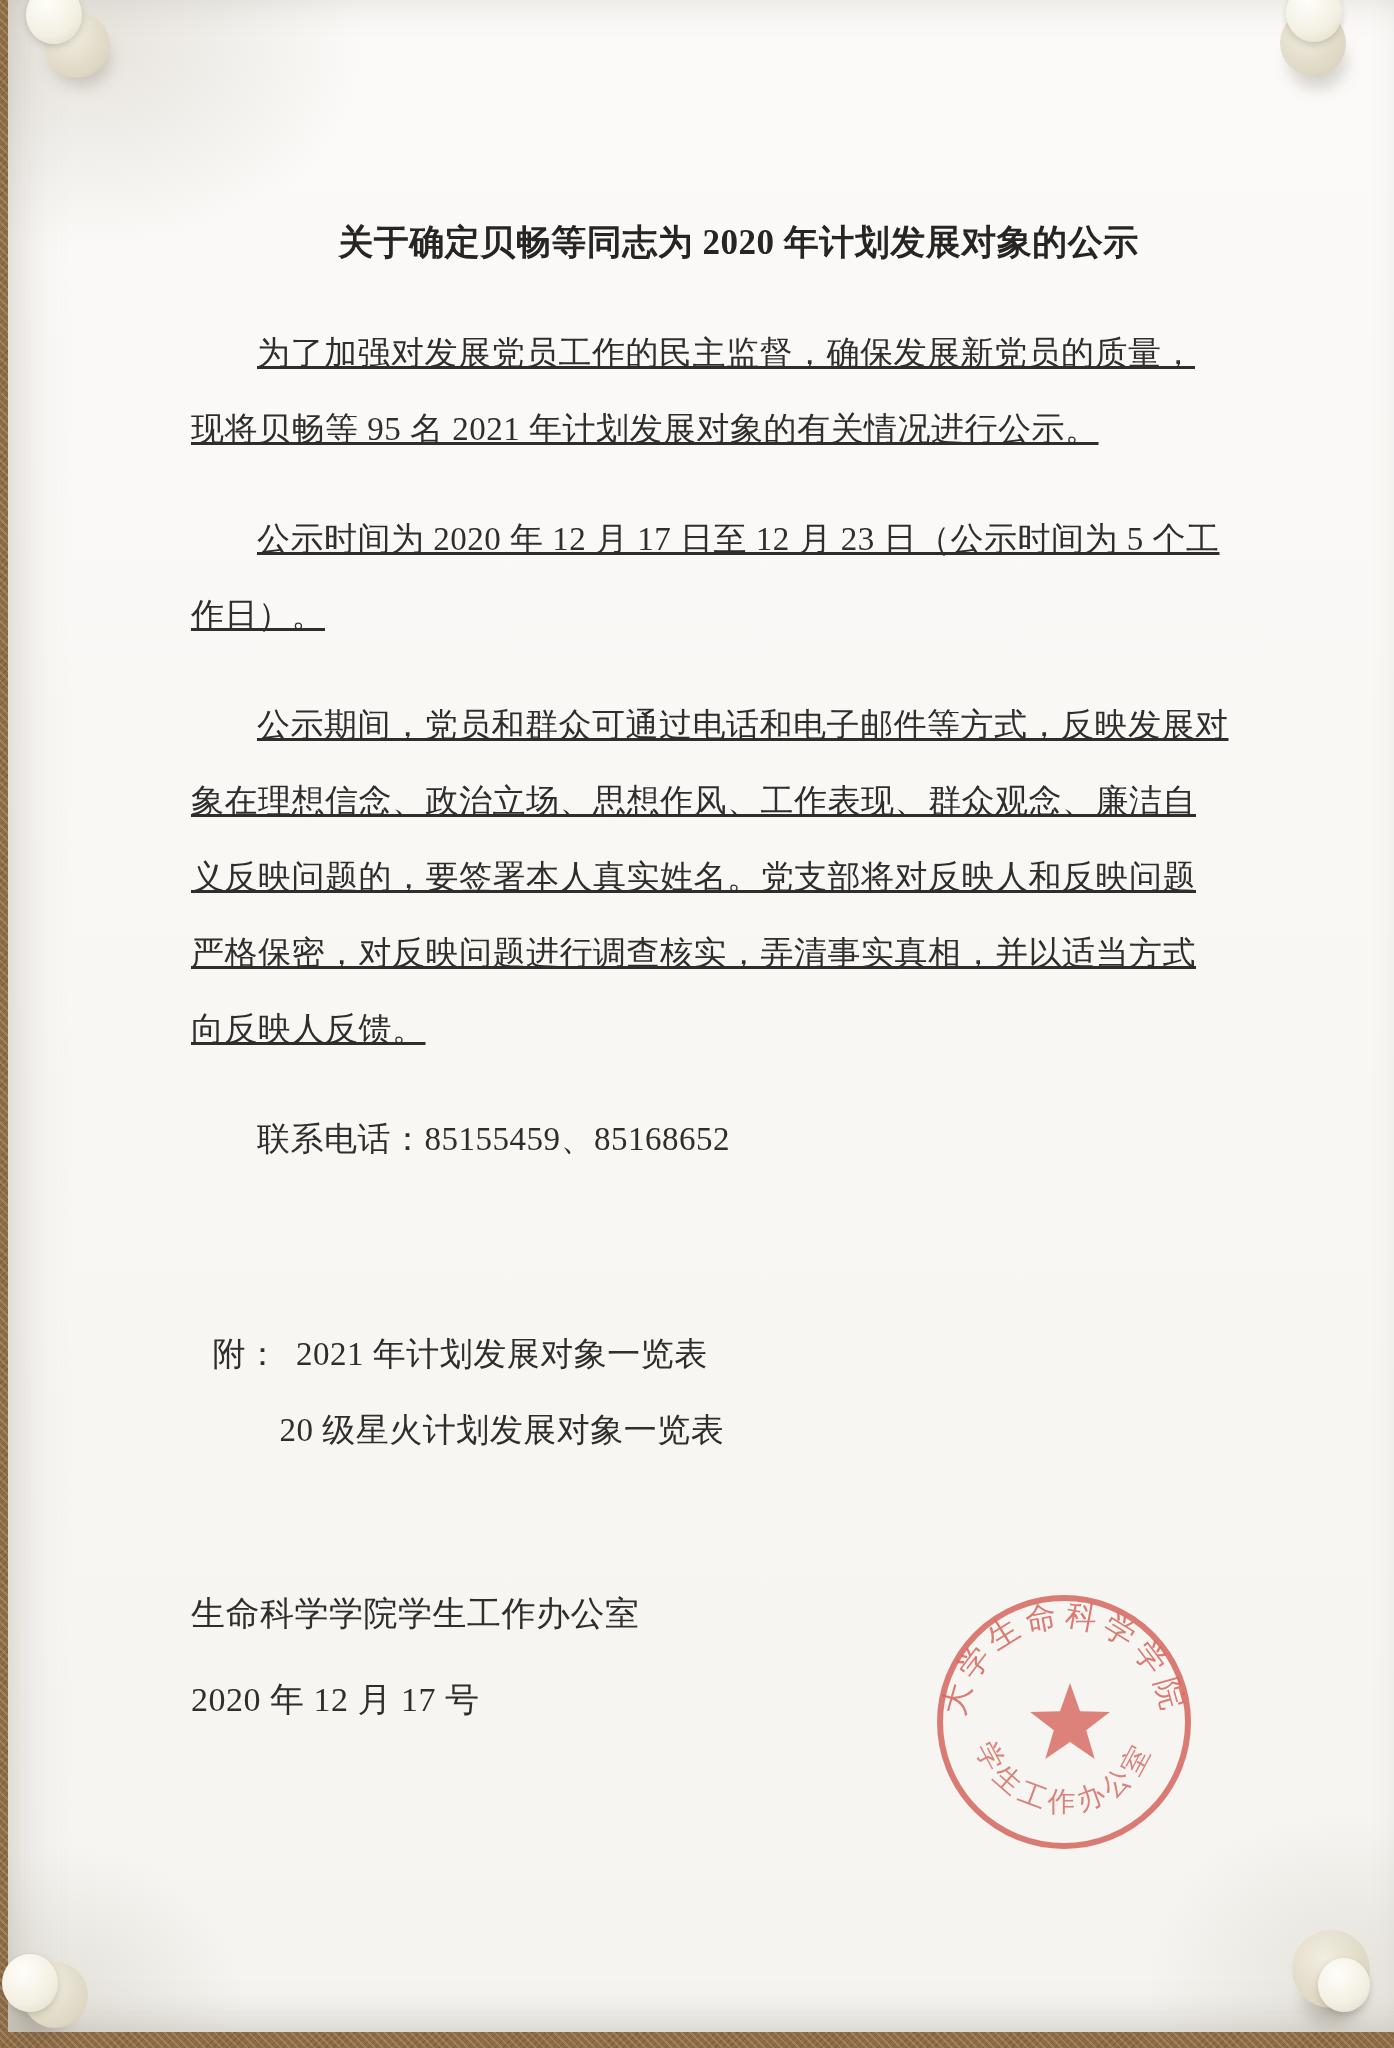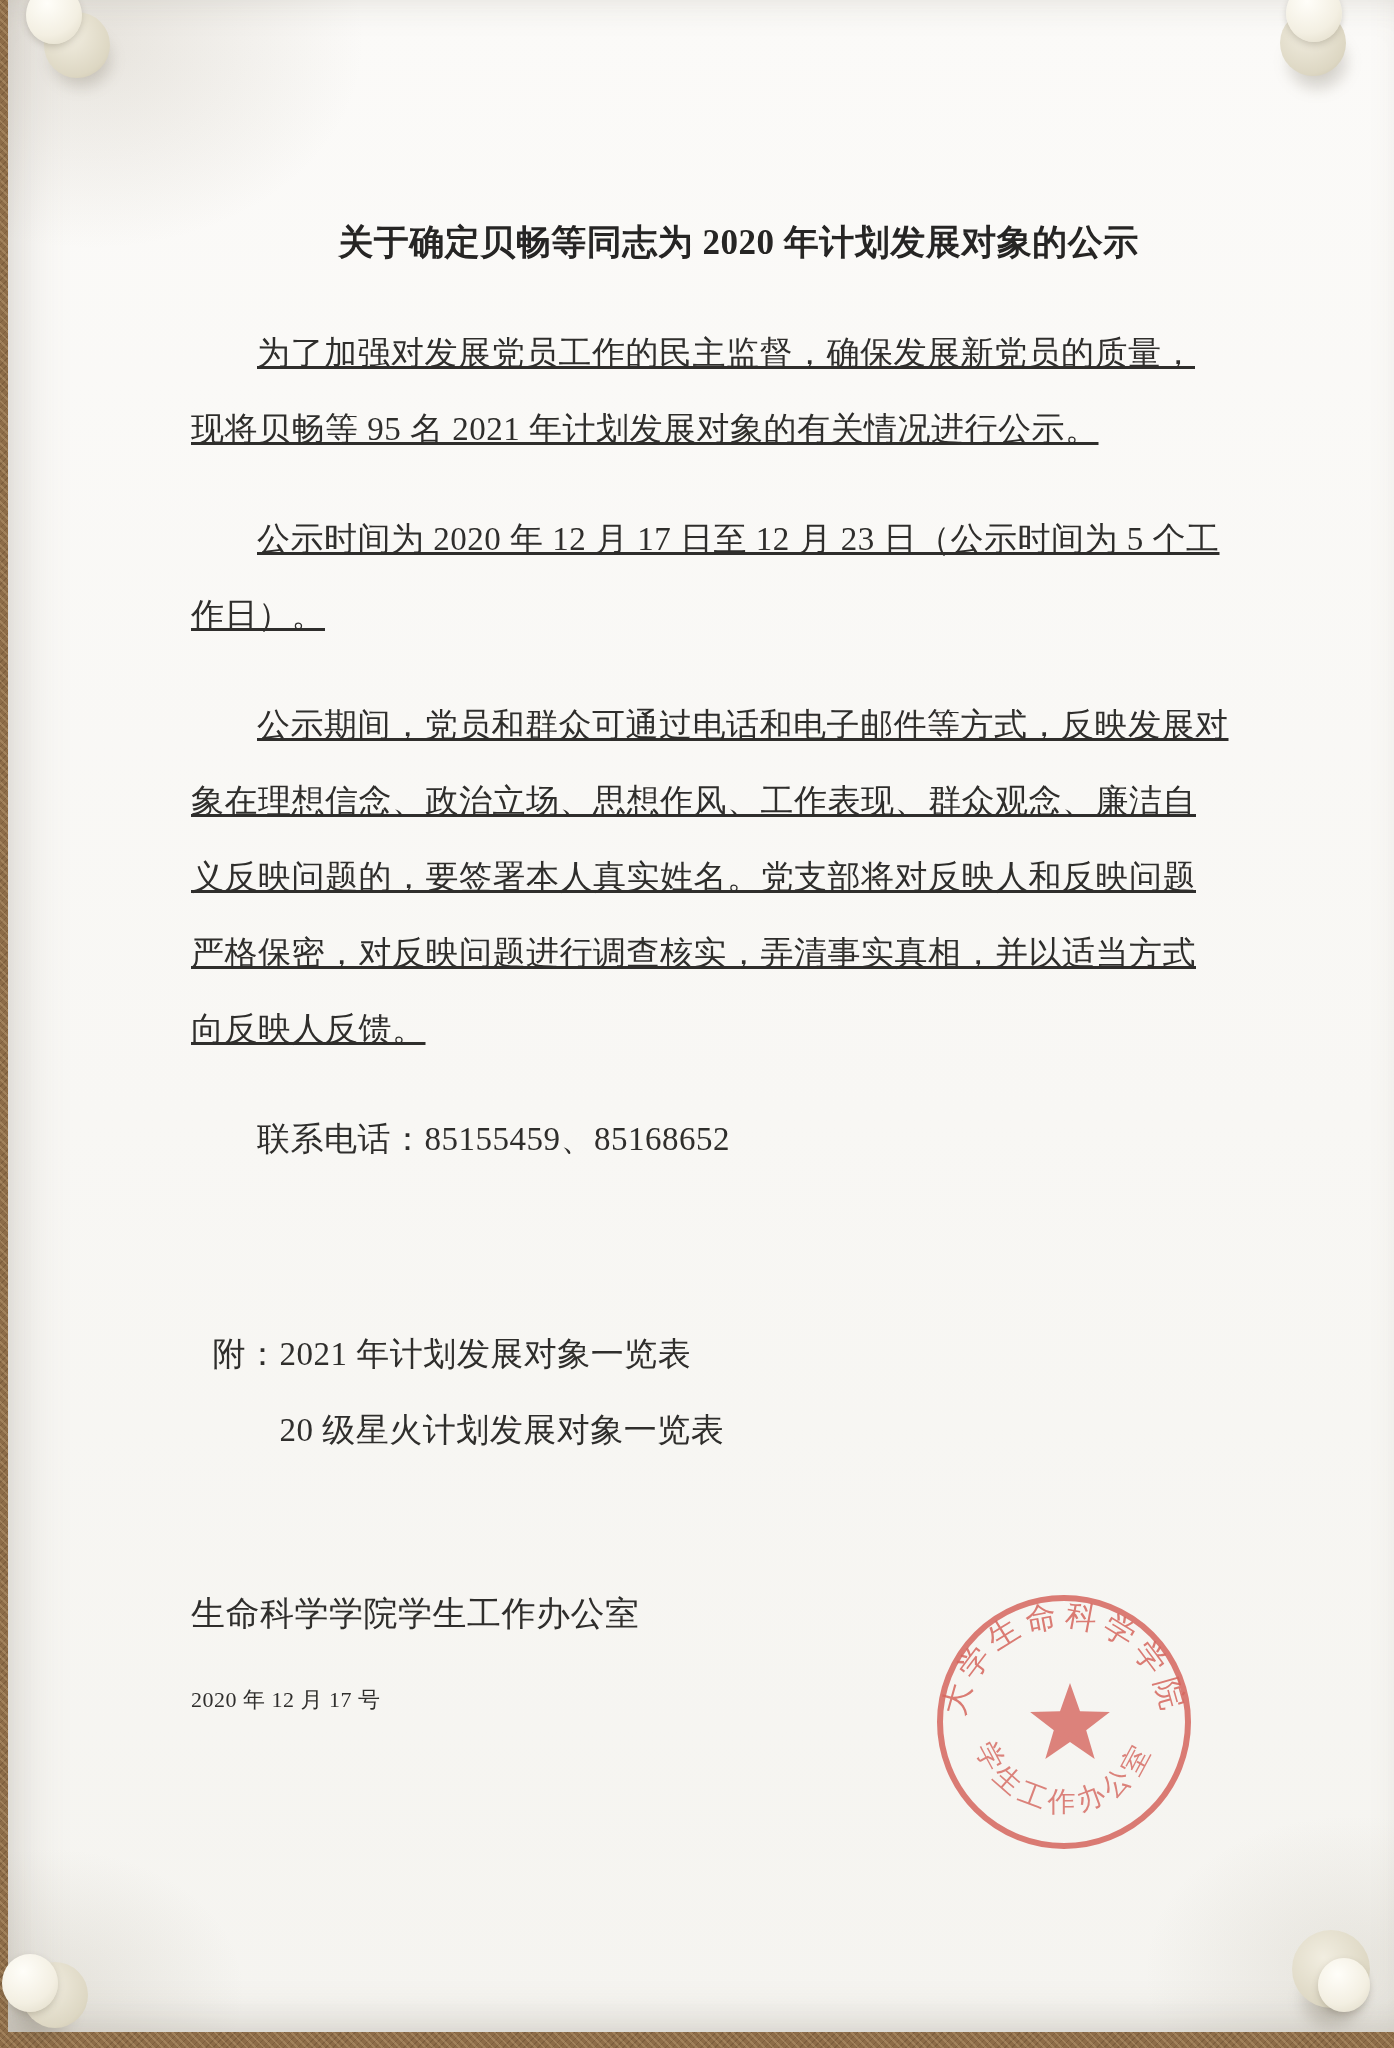--- a/index.html
+++ b/index.html
@@ -37,24 +37,24 @@
     font-size:35px;font-weight:600;text-align:center;color:#262524;
     line-height:76px;margin:0;
   }
   .para{margin:34px 0 0 0;}
   .para .line{white-space:nowrap;text-decoration:underline;}
   .indent{text-indent:2em;}
   .contact{margin-top:34px;text-indent:2em;white-space:nowrap;}
   .attachments{margin-top:139px;display:flex;align-items:flex-start;padding-left:0.65em;}
   .attachments .attach-label{flex:0 0 auto;}
   .attachments .attach-items{flex:0 0 auto;}
-  .attachments .attach-items div{white-space:nowrap;}
+  .attachments .attach-items div{white-space:nowrap;text-align:center;}
   .sigblock{margin-top:108px;text-align:left;}
   .sig-office{white-space:nowrap;font-size:34px;}
-  .sig-date{white-space:nowrap;margin-top:10px;padding-right:4px;font-size:22px;}
+  .sig-date{white-space:nowrap;margin-top:10px;padding-right:4px;font-size:34px;}
   .stamp{
     position:absolute;left:922px;top:1588px;width:268px;height:268px;
     opacity:0.88;mix-blend-mode:multiply;pointer-events:none;
   }
   
   .pin{position:absolute;width:110px;height:115px;}
   .pin .pin-shadow{
     position:absolute;left:8px;top:22px;width:95px;height:88px;border-radius:50%;
     background:radial-gradient(closest-side, rgba(92,82,62,0.38), rgba(92,82,62,0.12) 60%, transparent 75%);
     filter:blur(6px);

